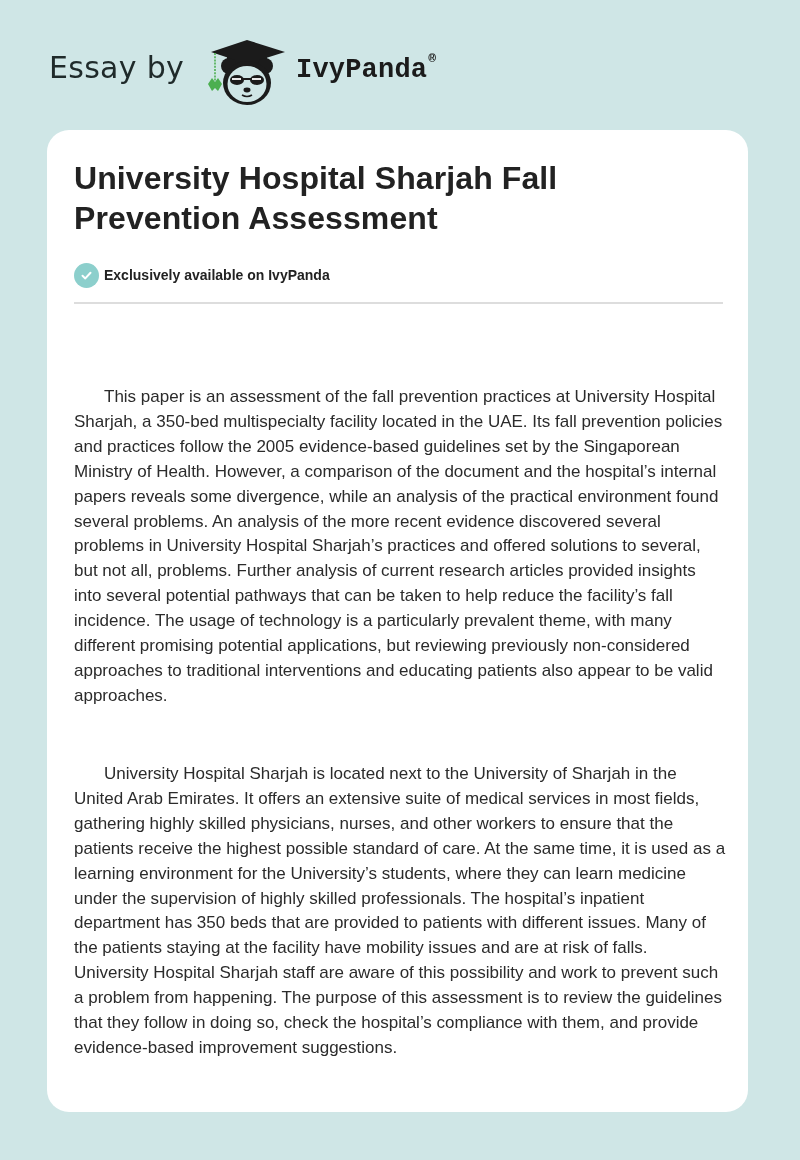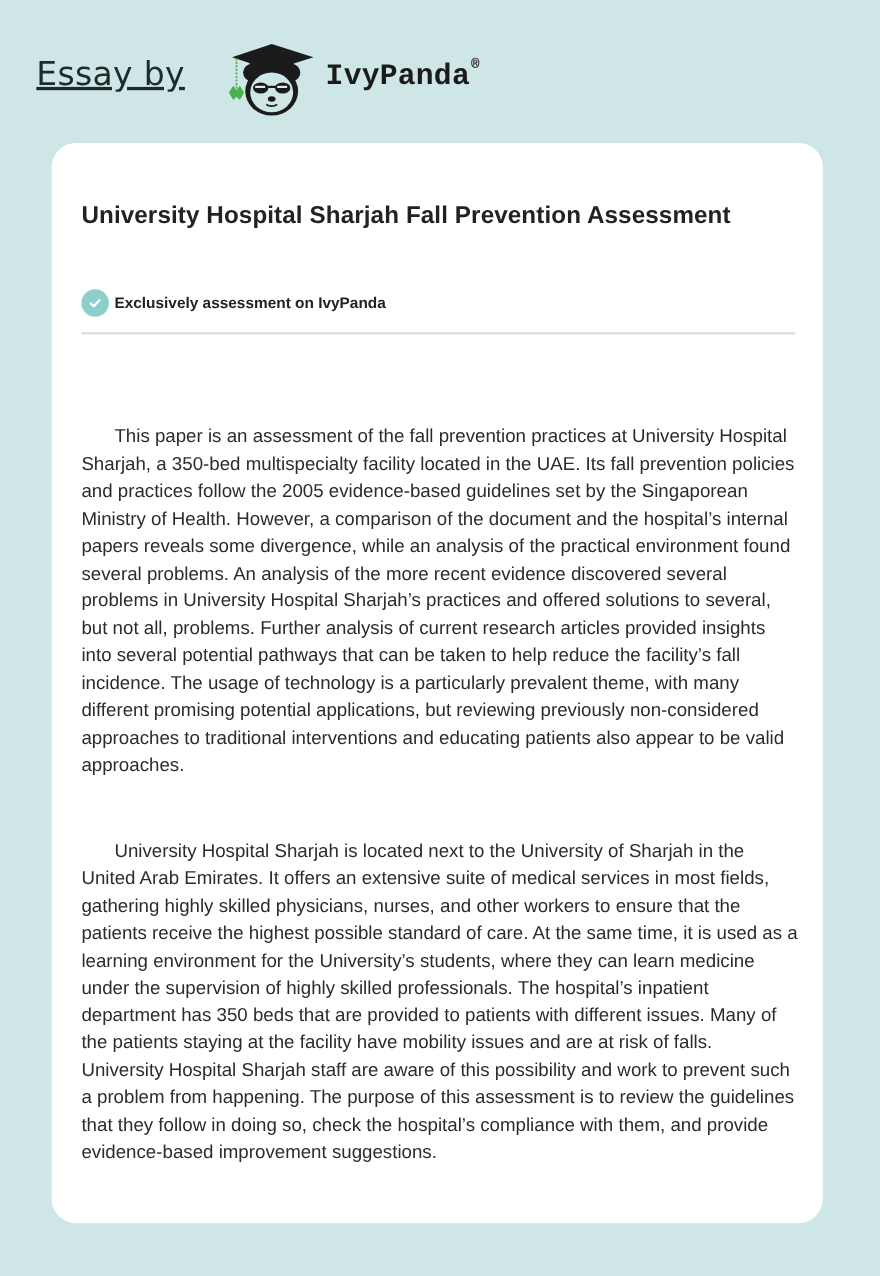--- a/index.html
+++ b/index.html
@@ -16,27 +16,26 @@
     }
     .header {
       position: absolute;
       left: 0;
       top: 0;
       width: 800px;
       height: 130px;
     }
     .essay-by {
       position: absolute;
-      left: 33px;
+      left: 49px;
       top: 50px;
       font-family: "DejaVu Sans", sans-serif;
       font-size: 30px;
       color: #1f2a2a;
       letter-spacing: 0.3px;
-      text-decoration: underline;
     }
     .logo-icon {
       position: absolute;
       left: 203px;
       top: 36px;
       width: 90px;
       height: 72px;
     }
     .brand {
       position: absolute;
@@ -60,24 +59,24 @@
       left: 47px;
       top: 130px;
       width: 701px;
       height: 982px;
       background: #ffffff;
       border-radius: 22px;
     }
     .title {
       position: absolute;
       left: 27px;
-      top: 46px;
+      top: 28px;
       width: 620px;
       margin: 0;
-      font-size: 22px;
+      font-size: 32px;
       line-height: 40px;
       font-weight: bold;
       color: #222222;
       letter-spacing: 0.1px;
     }
     .badge {
       position: absolute;
       left: 27px;
       top: 132px;
       height: 26px;
@@ -164,21 +163,21 @@
 
 <div class="card">
   <h1 class="title">University Hospital Sharjah Fall Prevention Assessment</h1>
 
   <div class="badge">
     <span class="badge-icon">
       <svg width="13" height="13" viewBox="0 0 13 13">
         <path d="M2.5,6.8 L5.3,9.4 L10.5,3.8" stroke="#ffffff" stroke-width="2" fill="none" stroke-linecap="round" stroke-linejoin="round"></path>
       </svg>
     </span>
-    <span class="badge-text">Exclusively assessment on IvyPanda</span>
+    <span class="badge-text">Exclusively available on IvyPanda</span>
   </div>
 
   <div class="divider"></div>
 
   <p class="para p-summary">This paper is an assessment of the fall prevention practices at University Hospital Sharjah, a 350-bed multispecialty facility located in the UAE. Its fall prevention policies and practices follow the 2005 evidence-based guidelines set by the Singaporean Ministry of Health. However, a comparison of the document and the hospital’s internal papers reveals some divergence, while an analysis of the practical environment found several problems. An analysis of the more recent evidence discovered several problems in University Hospital Sharjah’s practices and offered solutions to several, but not all, problems. Further analysis of current research articles provided insights into several potential pathways that can be taken to help reduce the facility’s fall incidence. The usage of technology is a particularly prevalent theme, with many different promising potential applications, but reviewing previously non-considered approaches to traditional interventions and educating patients also appear to be valid approaches.</p>
 
   <p class="para p-intro">University Hospital Sharjah is located next to the University of Sharjah in the United Arab Emirates. It offers an extensive suite of medical services in most fields, gathering highly skilled physicians, nurses, and other workers to ensure that the patients receive the highest possible standard of care. At the same time, it is used as a learning environment for the University’s students, where they can learn medicine under the supervision of highly skilled professionals. The hospital’s inpatient department has 350 beds that are provided to patients with different issues. Many of the patients staying at the facility have mobility issues and are at risk of falls. University Hospital Sharjah staff are aware of this possibility and work to prevent such a problem from happening. The purpose of this assessment is to review the guidelines that they follow in doing so, check the hospital’s compliance with them, and provide evidence-based improvement suggestions.</p>
 </div>
 
 </body></html>

